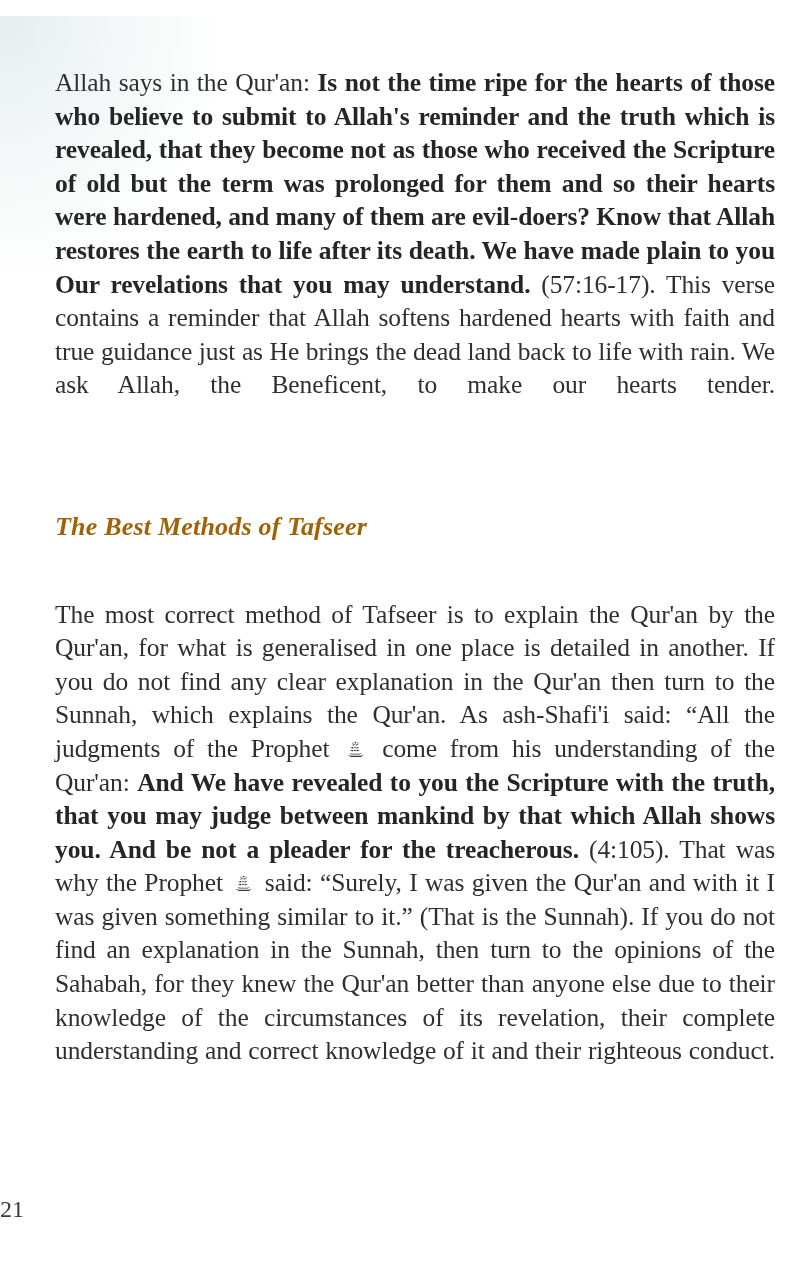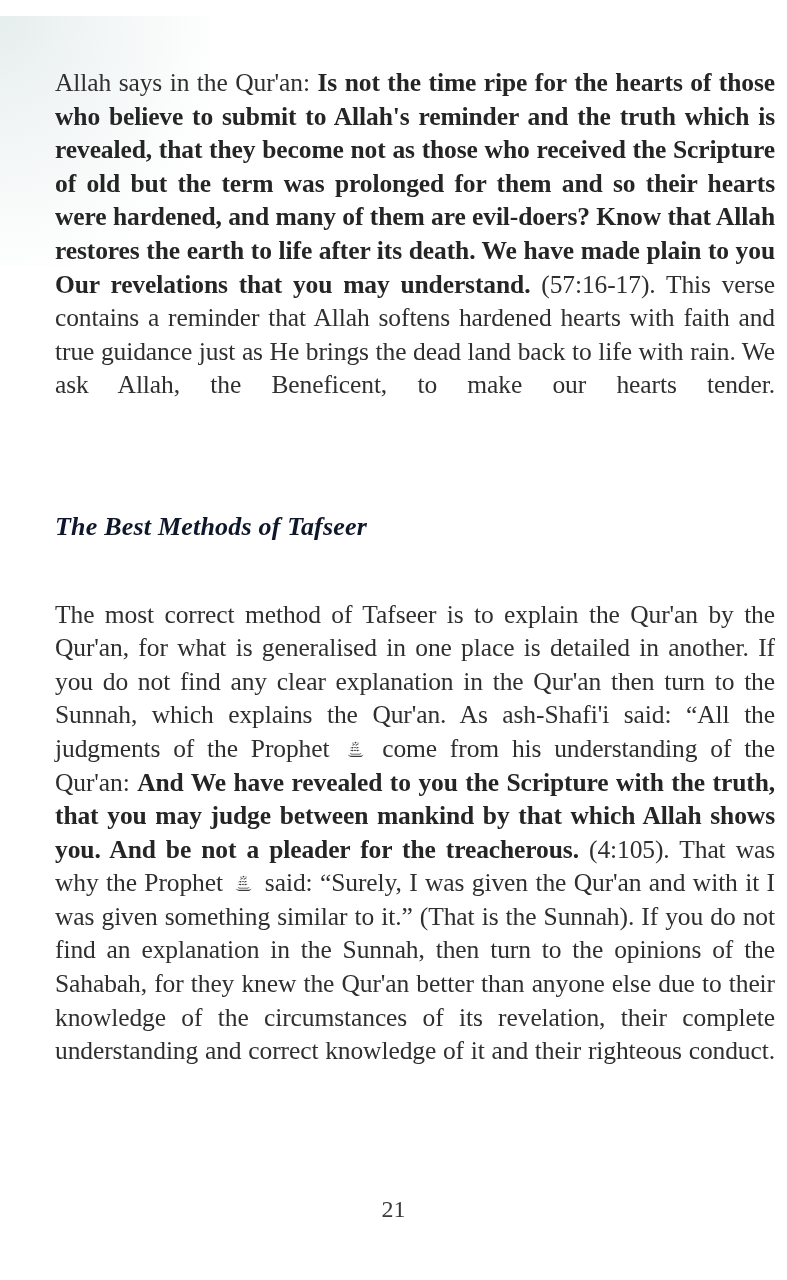--- a/index.html
+++ b/index.html
@@ -68,21 +68,21 @@
     margin-bottom: 0;
   }
 
   #section-heading {
     margin: 0;
     padding: 0;
     font-size: 26px;
     line-height: 34px;
     font-weight: bold;
     font-style: italic;
-    color: #0f172a;
+    color: #a16207;
     text-align: left;
     letter-spacing: 0.2px;
   }
 
   .gap-before-heading { height: 74px; }
   .gap-after-heading  { height: 54px; }
 
   
   .salla-icon {
     display: inline-block;
@@ -93,21 +93,20 @@
     position: relative;
     top: 1px;
   }
   .salla-icon svg { display: block; }
 
   #page-number {
     position: absolute;
     left: 0;
     right: 0;
     top: 1178px;
-    text-align: center;
     font-size: 24px;
     line-height: 30px;
     color: #3a3a3a;
     font-family: "Liberation Serif", "DejaVu Serif", serif;
   }
 </style>
 </head>
 <body>
 
 <div id="page">

